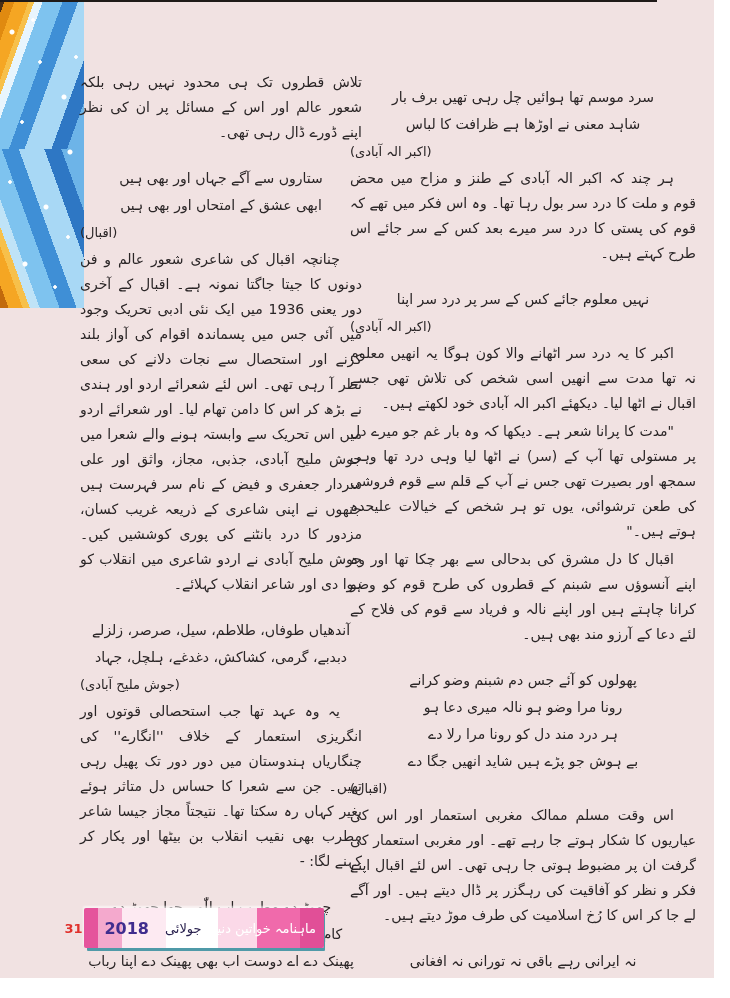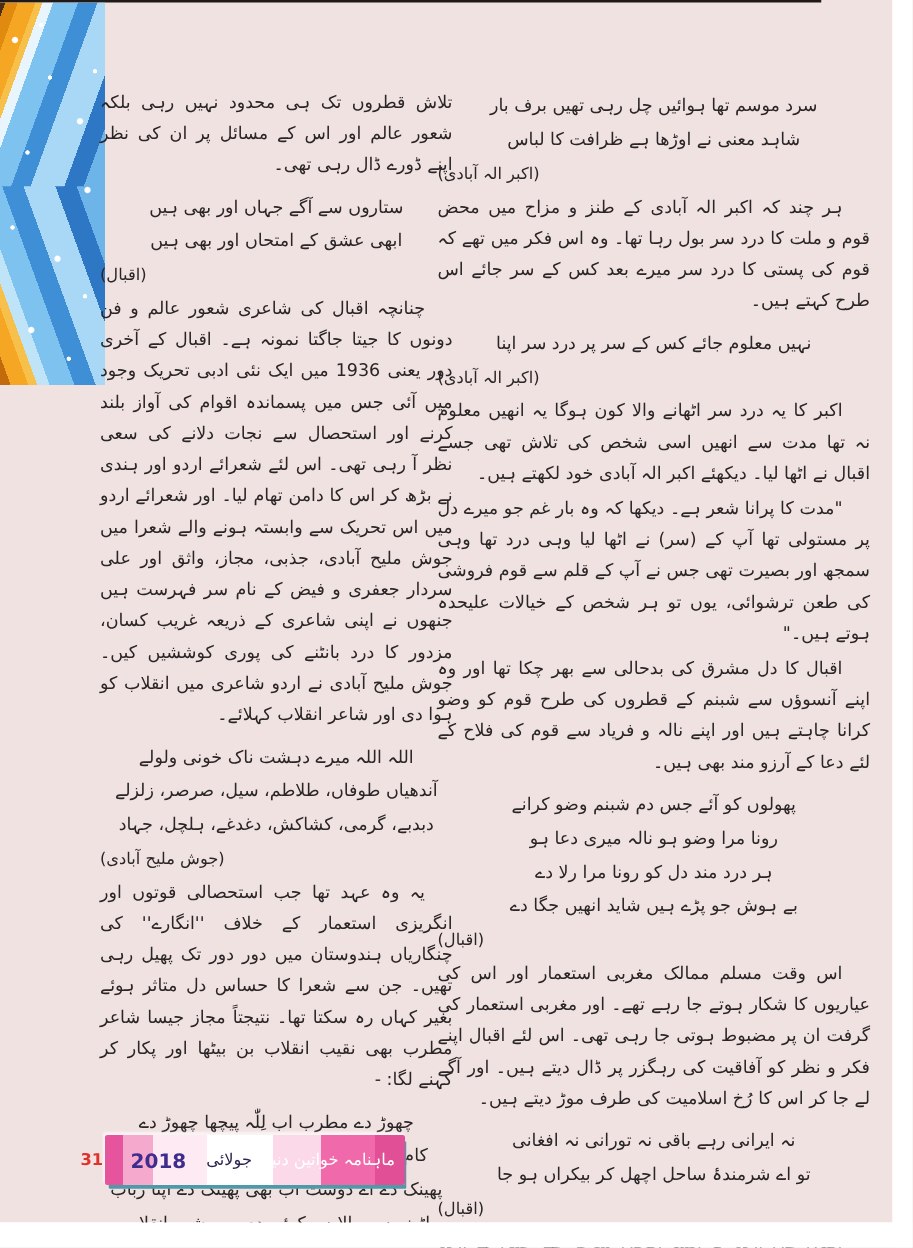--- a/index.html
+++ b/index.html
@@ -56,21 +56,21 @@
   }
   
   .col{
     position:absolute;direction:rtl;color:#2a2526;
     font-size:14px;line-height:25px;text-align:justify;
   }
   .col-right{right:18px;top:64px;width:346px;}
   .col-left{left:80px;top:70px;width:282px;}
   .para{margin:0 0 3px 0;text-indent:22px;}
   .para.no-indent{text-indent:0;}
-  .verse{margin:8px 0 2px 0;text-align:center;line-height:27px;}
+  .verse{margin:20px 0 2px 0;text-align:center;line-height:27px;}
   .verse div{white-space:nowrap;}
   .attrib{text-align:left;font-size:13px;line-height:24px;margin:0 0 2px 0;}
   
   .footer{
     position:absolute;left:84px;top:908px;width:240px;height:40px;
     direction:rtl;display:flex;align-items:center;
     background:linear-gradient(90deg,
       #e5549c 0 6%, #f4a9cd 6% 16%, #fdeaf2 16% 34%,
       #ffffff 34% 56%, #fbd9e8 56% 72%, #f06aab 72% 90%, #e14f97 90% 100%);
     box-shadow:2px 4px 0 -1px #4f9aa8, -1px -2px 2px rgba(255,255,255,.6);
@@ -132,21 +132,20 @@
 
   <div class="col col-left">
     <p class="para no-indent">تلاش قطروں تک ہی محدود نہیں رہی بلکہ شعور عالم اور اس کے مسائل پر ان کی نظر اپنے ڈورے ڈال رہی تھی۔</p>
     <div class="verse">
       <div>ستاروں سے آگے جہاں اور بھی ہیں</div>
       <div>ابھی عشق کے امتحاں اور بھی ہیں</div>
     </div>
     <div class="attrib">(اقبال)</div>
     <p class="para">چنانچہ اقبال کی شاعری شعور عالم و فن دونوں کا جیتا جاگتا نمونہ ہے۔ اقبال کے آخری دور یعنی 1936 میں ایک نئی ادبی تحریک وجود میں آئی جس میں پسماندہ اقوام کی آواز بلند کرنے اور استحصال سے نجات دلانے کی سعی نظر آ رہی تھی۔ اس لئے شعرائے اردو اور ہندی نے بڑھ کر اس کا دامن تھام لیا۔ اور شعرائے اردو میں اس تحریک سے وابستہ ہونے والے شعرا میں جوش ملیح آبادی، جذبی، مجاز، واثق اور علی سردار جعفری و فیض کے نام سر فہرست ہیں جنھوں نے اپنی شاعری کے ذریعہ غریب کسان، مزدور کا درد بانٹنے کی پوری کوششیں کیں۔ جوش ملیح آبادی نے اردو شاعری میں انقلاب کو ہوا دی اور شاعر انقلاب کہلائے۔</p>
     <div class="verse">
-      <div>اللہ اللہ میرے دہشت ناک خونی ولولے</div>
       <div>آندھیاں طوفاں، طلاطم، سیل، صرصر، زلزلے</div>
       <div>دبدبے، گرمی، کشاکش، دغدغے، ہلچل، جہاد</div>
     </div>
     <div class="attrib">(جوش ملیح آبادی)</div>
     <p class="para">یہ وہ عہد تھا جب استحصالی قوتوں اور انگریزی استعمار کے خلاف ''انگارے'' کی چنگاریاں ہندوستان میں دور دور تک پھیل رہی تھیں۔ جن سے شعرا کا حساس دل متاثر ہوئے بغیر کہاں رہ سکتا تھا۔ نتیجتاً مجاز جیسا شاعر مطرب بھی نقیب انقلاب بن بیٹھا اور پکار کر کہنے لگا: -</p>
     <div class="verse">
       <div>چھوڑ دے مطرب اب لِلّٰہ پیچھا چھوڑ دے</div>
       <div>کام کا یہ وقت ہے کچھ کام کرنے دے مجھے</div>
       <div>پھینک دے اے دوست اب بھی پھینک دے اپنا رباب</div>
       <div>اٹھنے ہی والا ہے کوئی دم میں شور انقلاب</div>

